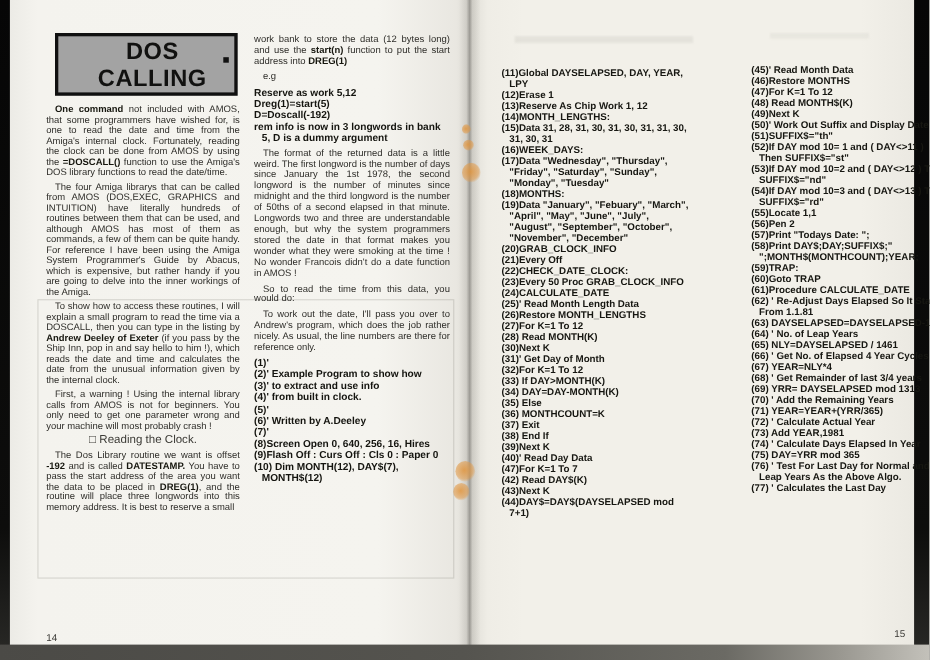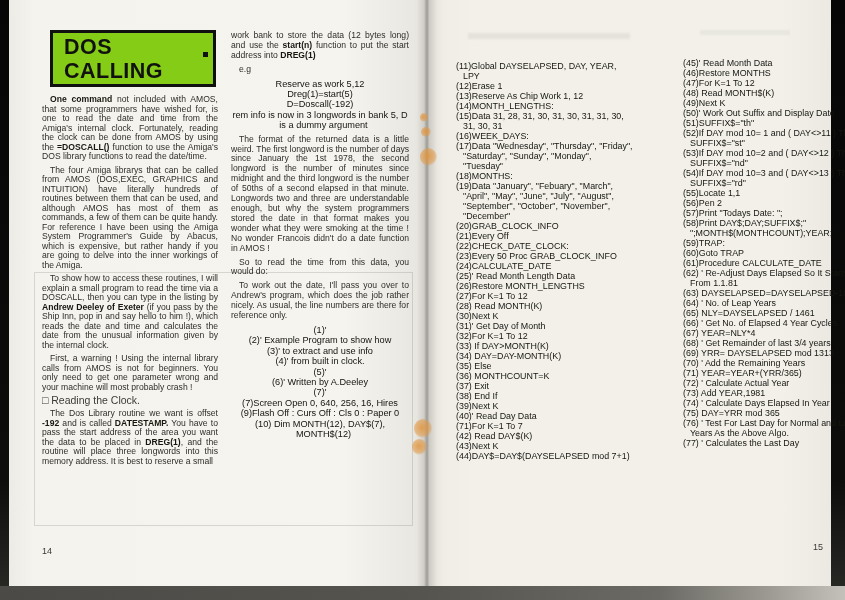--- a/index.html
+++ b/index.html
@@ -25,48 +25,48 @@
     position:absolute;top:0;left:417px;width:20px;height:600px;
     background:linear-gradient(to right,rgba(60,58,52,0) 0%,rgba(60,58,52,.10) 35%,rgba(50,48,44,.38) 50%,rgba(60,58,52,.12) 62%,rgba(60,58,52,0) 100%);
   }
   .bottom-band{
     position:absolute;left:0;top:586px;width:845px;height:14px;
     background:linear-gradient(to right,#4b4a46 0%,#55544f 50%,#6b6a64 78%,#98968f 90%,#c3c1ba 100%);
   }
   
   .title-box{
     position:absolute;left:50px;top:30px;width:160px;height:51px;
-    border:3px solid #101010;background:#84cc16;
+    border:3px solid #101010;background:#a3a3a3;text-align:center;
   }
   .title-text{
     margin:0;padding:2px 0 0 11px;
     font-size:21.5px;line-height:24px;font-weight:800;letter-spacing:.5px;
     color:#111110;
   }
   .title-dot{position:absolute;left:150px;top:19px;width:5px;height:5px;background:#111;}
   
   .col{position:absolute;text-align:justify;color:#2e2d29;}
   .lcol1{left:42px;top:95px;width:176px;font-size:8.6px;line-height:9.5px;}
   .lcol2{left:231px;top:31px;width:178px;font-size:8.6px;line-height:9.9px;}
   p.body{margin:0 0 4px 0;text-indent:8px;}
   p.nogap{margin-bottom:2px;}
   .section-head{
     font-size:10.5px;line-height:12px;color:#3c3b36;
-    margin:1px 0 3px 0;text-align:left;text-indent:0;font-weight:400;
+    margin:1px 0 3px 0;text-align:center;text-indent:0;font-weight:400;
   }
   .eg{margin:3px 0 1px 3px;text-indent:0;}
   
-  .codeblock{margin:0 0 4px 0;color:#14140f;font-weight:normal;text-align:center;}
+  .codeblock{margin:0 0 4px 0;color:#14140f;font-weight:bold;text-align:left;}
   .cb-large{font-size:9.2px;line-height:10.4px;}
   .code-line{padding-left:7px;text-indent:-7px;white-space:pre-wrap;}
-  .rcol{position:absolute;font-weight:normal;color:#161611;font-size:8.9px;line-height:10px;text-align:left;}
+  .rcol{position:absolute;font-weight:bold;color:#161611;font-size:8.9px;line-height:10px;text-align:left;}
   .rcol1{left:456px;top:61px;width:177px;}
   .rcol2{left:639px;top:58px;width:180px;margin-left:44px;}
   
-  .pagenum{position:absolute;font-size:9px;color:#3a3935;}
+  .pagenum{position:absolute;font-size:9px;color:#3a3935;margin-top:29px;}
   .pagenum-left{left:42px;top:546px;}
   .pagenum-right{left:813px;top:542px;}
   
   .ghost-rect{
     position:absolute;left:34px;top:272px;width:377px;height:252px;
     border:1px solid rgba(125,122,112,.25);pointer-events:none;
   }
   .streak{position:absolute;background:rgba(110,108,100,.10);filter:blur(1px);}
   .streak-1{left:468px;top:33px;width:162px;height:6px;}
   .streak-2{left:700px;top:30px;width:90px;height:5px;background:rgba(110,108,100,.07);}
@@ -127,21 +127,21 @@
   <p class="body"><span>So to read the time from this data, you would do:</span></p>
   <p class="body"><span>To work out the date, I'll pass you over to Andrew's program, which does the job rather nicely. As usual, the line numbers are there for reference only.</span></p>
   <div class="codeblock cb-large">
       <div class="code-line">(1)'</div>
       <div class="code-line">(2)' Example Program to show how</div>
       <div class="code-line">(3)' to extract and use info</div>
       <div class="code-line">(4)' from built in clock.</div>
       <div class="code-line">(5)'</div>
       <div class="code-line">(6)' Written by A.Deeley</div>
       <div class="code-line">(7)'</div>
-      <div class="code-line">(7)Screen Open 0, 640, 256, 16, Hires</div>
+      <div class="code-line">(8)Screen Open 0, 640, 256, 16, Hires</div>
       <div class="code-line">(9)Flash Off : Curs Off : Cls 0 : Paper 0</div>
       <div class="code-line">(10) Dim MONTH(12), DAY$(7), MONTH$(12)</div>
     </div>
 </div>
 
 <div class="rcol rcol1">
     <div class="code-line">(11)Global DAYSELAPSED, DAY, YEAR, LPY</div>
     <div class="code-line">(12)Erase 1</div>
     <div class="code-line">(13)Reserve As Chip Work 1, 12</div>
     <div class="code-line">(14)MONTH_LENGTHS:</div>
@@ -163,21 +163,21 @@
     <div class="code-line">(31)' Get Day of Month</div>
     <div class="code-line">(32)For K=1 To 12</div>
     <div class="code-line">(33) If DAY&gt;MONTH(K)</div>
     <div class="code-line">(34) DAY=DAY-MONTH(K)</div>
     <div class="code-line">(35) Else</div>
     <div class="code-line">(36) MONTHCOUNT=K</div>
     <div class="code-line">(37) Exit</div>
     <div class="code-line">(38) End If</div>
     <div class="code-line">(39)Next K</div>
     <div class="code-line">(40)' Read Day Data</div>
-    <div class="code-line">(71)For K=1 To 7</div>
+    <div class="code-line">(47)For K=1 To 7</div>
     <div class="code-line">(42) Read DAY$(K)</div>
     <div class="code-line">(43)Next K</div>
     <div class="code-line">(44)DAY$=DAY$(DAYSELAPSED mod 7+1)</div>
   </div>
 <div class="rcol rcol2">
     <div class="code-line">(45)' Read Month Data</div>
     <div class="code-line">(46)Restore MONTHS</div>
     <div class="code-line">(47)For K=1 To 12</div>
     <div class="code-line">(48) Read MONTH$(K)</div>
     <div class="code-line">(49)Next K</div>

